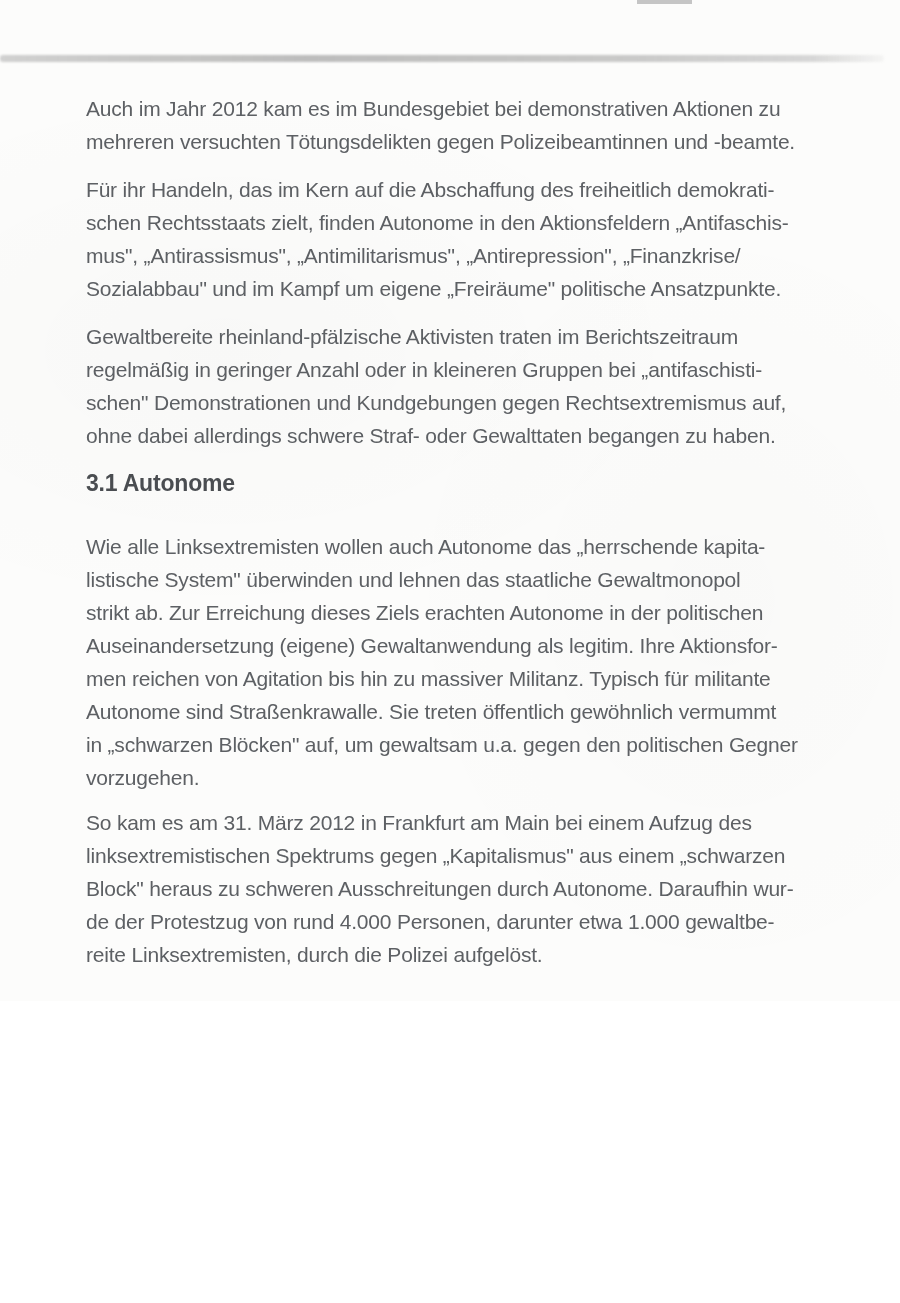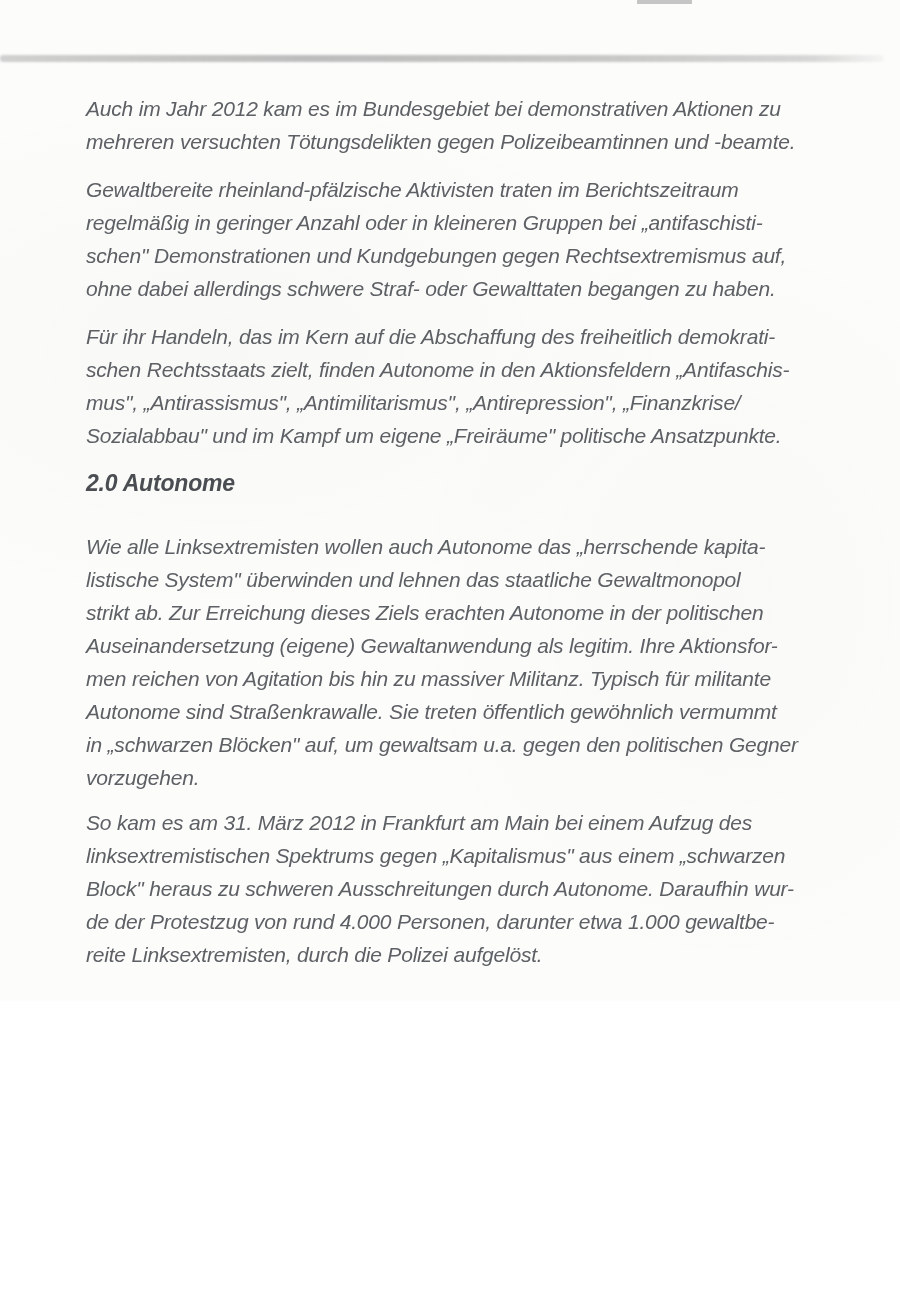--- a/index.html
+++ b/index.html
@@ -6,21 +6,20 @@
   .page {
     position: relative;
     width: 900px;
     height: 1001px;
     overflow: hidden;
     background:
       radial-gradient(ellipse 700px 400px at 25% 35%, rgba(0,0,0,0.015), transparent 70%),
       radial-gradient(ellipse 500px 600px at 80% 60%, rgba(0,0,0,0.012), transparent 70%),
       #fcfcfb;
     font-family: "Liberation Sans", "DejaVu Sans", sans-serif;
-    font-style: italic;
   }
   .top-tick {
     position: absolute;
     top: 0; left: 637px;
     width: 55px; height: 4px;
     background: rgba(130,130,130,0.45);
     filter: blur(0.5px);
   }
   .top-band {
     position: absolute;
@@ -82,31 +81,31 @@
 
 <div class="page">
 
   <div class="top-tick"></div>
   <div class="top-band"></div>
 
   <main class="content">
     <p class="para">Auch im Jahr 2012 kam es im Bundesgebiet bei demonstrativen Aktionen zu
 mehreren versuchten Tötungsdelikten gegen Polizeibeamtinnen und -beamte.</p>
 
+    <p class="para">Für ihr Handeln, das im Kern auf die Abschaffung des freiheitlich demokrati-
+schen Rechtsstaats zielt, finden Autonome in den Aktionsfeldern „Antifaschis-
+mus", „Antirassismus", „Antimilitarismus", „Antirepression", „Finanzkrise/
+Sozialabbau" und im Kampf um eigene „Freiräume" politische Ansatzpunkte.</p>
+
     <p class="para">Gewaltbereite rheinland-pfälzische Aktivisten traten im Berichtszeitraum
 regelmäßig in geringer Anzahl oder in kleineren Gruppen bei „antifaschisti-
 schen" Demonstrationen und Kundgebungen gegen Rechtsextremismus auf,
 ohne dabei allerdings schwere Straf- oder Gewalttaten begangen zu haben.</p>
 
-    <p class="para">Für ihr Handeln, das im Kern auf die Abschaffung des freiheitlich demokrati-
-schen Rechtsstaats zielt, finden Autonome in den Aktionsfeldern „Antifaschis-
-mus", „Antirassismus", „Antimilitarismus", „Antirepression", „Finanzkrise/
-Sozialabbau" und im Kampf um eigene „Freiräume" politische Ansatzpunkte.</p>
-
-    <h2 class="heading">2.0 Autonome</h2>
+    <h2 class="heading">3.1 Autonome</h2>
 
 
     <p class="para tight">Wie alle Linksextremisten wollen auch Autonome das „herrschende kapita-
 listische System" überwinden und lehnen das staatliche Gewaltmonopol
 strikt ab. Zur Erreichung dieses Ziels erachten Autonome in der politischen
 Auseinandersetzung (eigene) Gewaltanwendung als legitim. Ihre Aktionsfor-
 men reichen von Agitation bis hin zu massiver Militanz. Typisch für militante
 Autonome sind Straßenkrawalle. Sie treten öffentlich gewöhnlich vermummt
 in „schwarzen Blöcken" auf, um gewaltsam u.a. gegen den politischen Gegner
 vorzugehen.</p>

